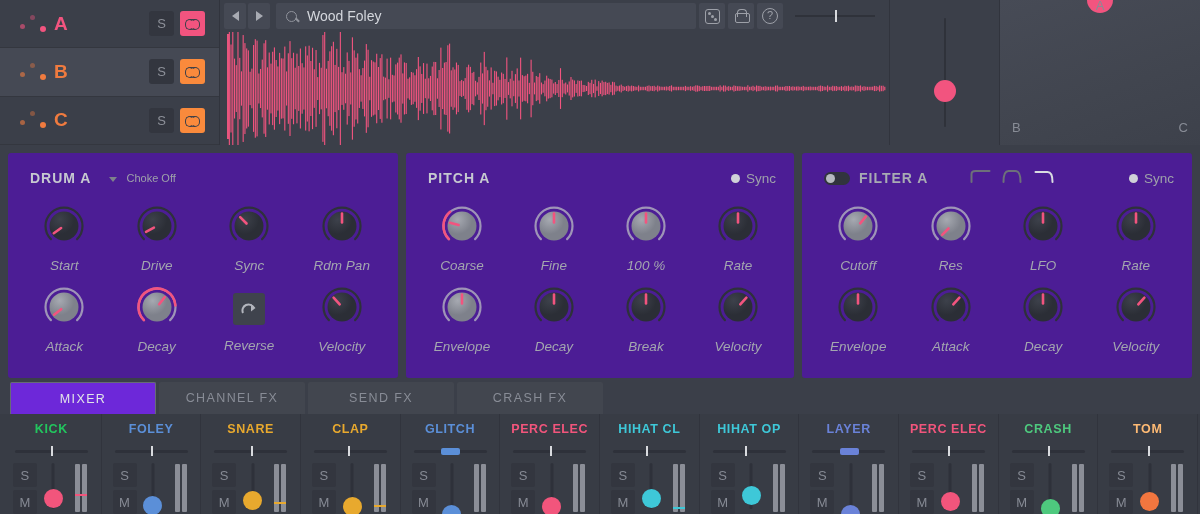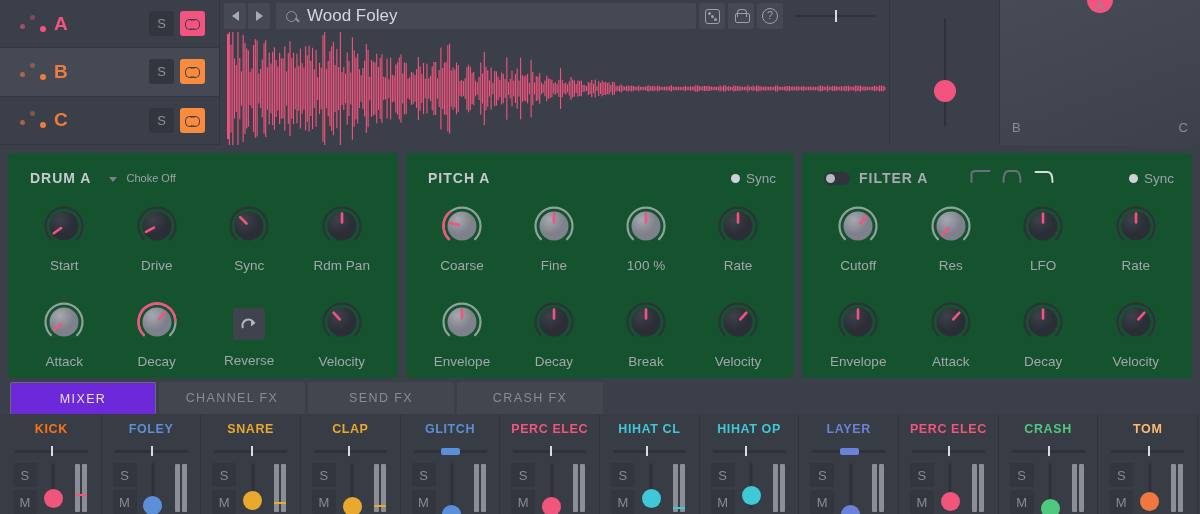--- a/index.html
+++ b/index.html
@@ -50,21 +50,21 @@
   .tri-l { width: 0; height: 0; border-top: 5px solid transparent;
     border-bottom: 5px solid transparent; border-right: 7px solid #a7aab2; }
   .tri-r { width: 0; height: 0; border-top: 5px solid transparent;
     border-bottom: 5px solid transparent; border-left: 7px solid #a7aab2; }
   .search-field { flex: 1; height: 26px; background: #454954; display: flex;
     align-items: center; padding: 0 10px; margin-left: 4px; border-radius: 2px; gap: 10px; }
   .mag { width: 11px; height: 11px; border: 1.6px solid #90939c; border-radius: 50%;
     position: relative; flex: none; }
   .mag::after { content: ""; position: absolute; width: 5px; height: 1.6px;
     background: #90939c; right: -4px; bottom: -0.5px; transform: rotate(45deg); }
-  .search-text { font-size: 17px; color: #d4d7dd; }
+  .search-text { font-size: 14px; color: #d4d7dd; }
   .tool-btn { width: 26px; height: 26px; background: #454954; margin-left: 3px;
     display: flex; align-items: center; justify-content: center; border-radius: 2px; flex: none; }
   .dice { width: 15px; height: 15px; border: 1.5px solid #9da0a8; border-radius: 3px;
     position: relative; }
   .dice i { position: absolute; width: 3px; height: 3px; border-radius: 50%; background: #9da0a8; }
   .lock-ic { width: 13px; height: 14px; position: relative; }
   .lock-ic::before { content: ""; position: absolute; left: 2.5px; top: 0; width: 8px; height: 7px;
     border: 1.6px solid #9da0a8; border-bottom: none; border-radius: 4px 4px 0 0; }
   .lock-ic::after { content: ""; position: absolute; left: 0; bottom: 0; width: 13px; height: 8px;
     border: 1.6px solid #9da0a8; border-radius: 2px; }
@@ -93,39 +93,39 @@
   .abc-label { position: absolute; font-size: 13px; color: #888c96; }
   .abc-a { left: 50%; transform: translateX(-50%); top: -2px; }
   .abc-b { left: 12px; bottom: 10px; }
   .abc-c { right: 12px; bottom: 10px; }
   .abc-dot { position: absolute; left: 50%; top: -13px; transform: translateX(-50%);
     width: 26px; height: 26px; border-radius: 50%; background: #f2547f; }
 
   
   .panels { display: flex; height: 233px; padding: 8px 8px 0 8px; gap: 8px;
     background: #3b3f49; }
-  .panel { background: #14532d; border-radius: 3px; position: relative;
+  .panel { background: #4c1d95; border-radius: 3px; position: relative;
     padding: 14px 10px 0 10px; text-align: right; }
   .p-drum { width: 390px; }
   .p-pitch { width: 388px; }
   .p-filter { flex: 1; }
   .p-head { display: flex; align-items: center; height: 22px; padding: 0 8px 0 12px; }
   .p-title { font-size: 14px; font-weight: bold; letter-spacing: 1px; color: #c6c9d0; }
   .p-title.dim { color: #a8abb3; }
   .caret { width: 0; height: 0; border-left: 4.5px solid transparent;
     border-right: 4.5px solid transparent; border-top: 5px solid #7e818b; margin: 2px 0 0 18px; }
   .choke { font-size: 11px; color: #9ea1aa; margin-left: 9px; }
   .sync-grp { margin-left: auto; display: flex; align-items: center; gap: 6px; }
   .sync-led { width: 9px; height: 9px; border-radius: 50%; background: #cfd2d8; }
   .sync-txt { font-size: 13.5px; color: #9ea1aa; }
   .pill { width: 26px; height: 13px; border-radius: 7px; background: #31343d; position: relative; flex: none; }
   .pill i { position: absolute; left: 2px; top: 2px; width: 9px; height: 9px;
     border-radius: 50%; background: #b7bac1; }
   .filt-icons { display: flex; gap: 11px; margin-left: 42px; }
-  .knob-grid { display: grid; grid-template-columns: repeat(4, 1fr); row-gap: 26px; margin-top: 14px; }
+  .knob-grid { display: grid; grid-template-columns: repeat(4, 1fr); row-gap: 11px; margin-top: 14px; font-style: italic; }
   .knob-cell { display: flex; flex-direction: column; align-items: center; }
   .knob-lbl { font-size: 13.5px; color: #a3a6af; margin-top: 5px; }
   .rev-btn { width: 32px; height: 32px; background: #3f434d; border-radius: 3px;
     display: flex; align-items: center; justify-content: center; margin: 9px 0 8px 0; }
 
   
   .tabbar { height: 36px; display: flex; align-items: stretch; padding: 4px 6px 0 10px;
     background: #3b3f49; gap: 3px; position: relative; }
   .tab { flex: none; width: 146px; display: flex; align-items: center;
     justify-content: center; font-size: 12.5px; letter-spacing: 1.4px;
@@ -1030,21 +1030,21 @@
 
 <div class="tabbar">
   <div class="tab active">MIXER</div>
     <div class="tab">CHANNEL FX</div>
     <div class="tab">SEND FX</div>
     <div class="tab">CRASH FX</div>
 </div>
 
 <div class="mixer">
     <div class="mstrip">
-      <span class="mname" style="color:#f97316">KICK</span>
+      <span class="mname" style="color:#22c55e">KICK</span>
       <span class="pan">
         <span class="ptrk"></span>
         <span class="phnd" style="left:50%"></span>
       </span>
       <span class="mbody">
         <span class="sm">
           <div>S</div>
           <div>M</div>
         </span>
         <span class="fader">

